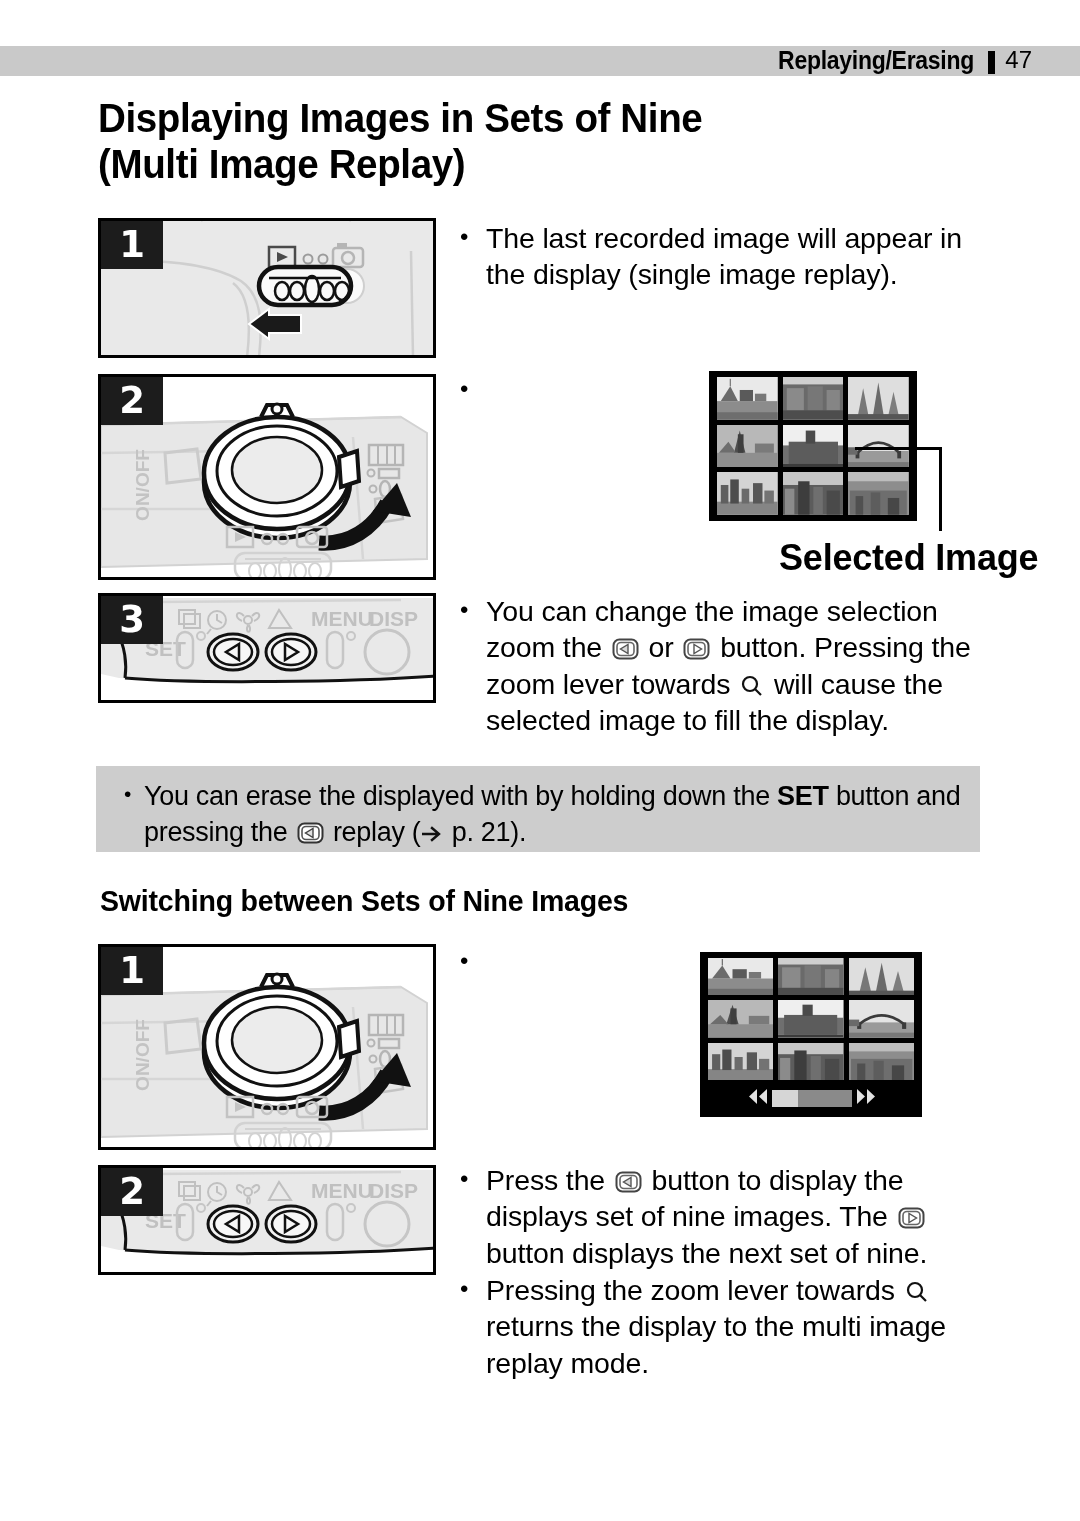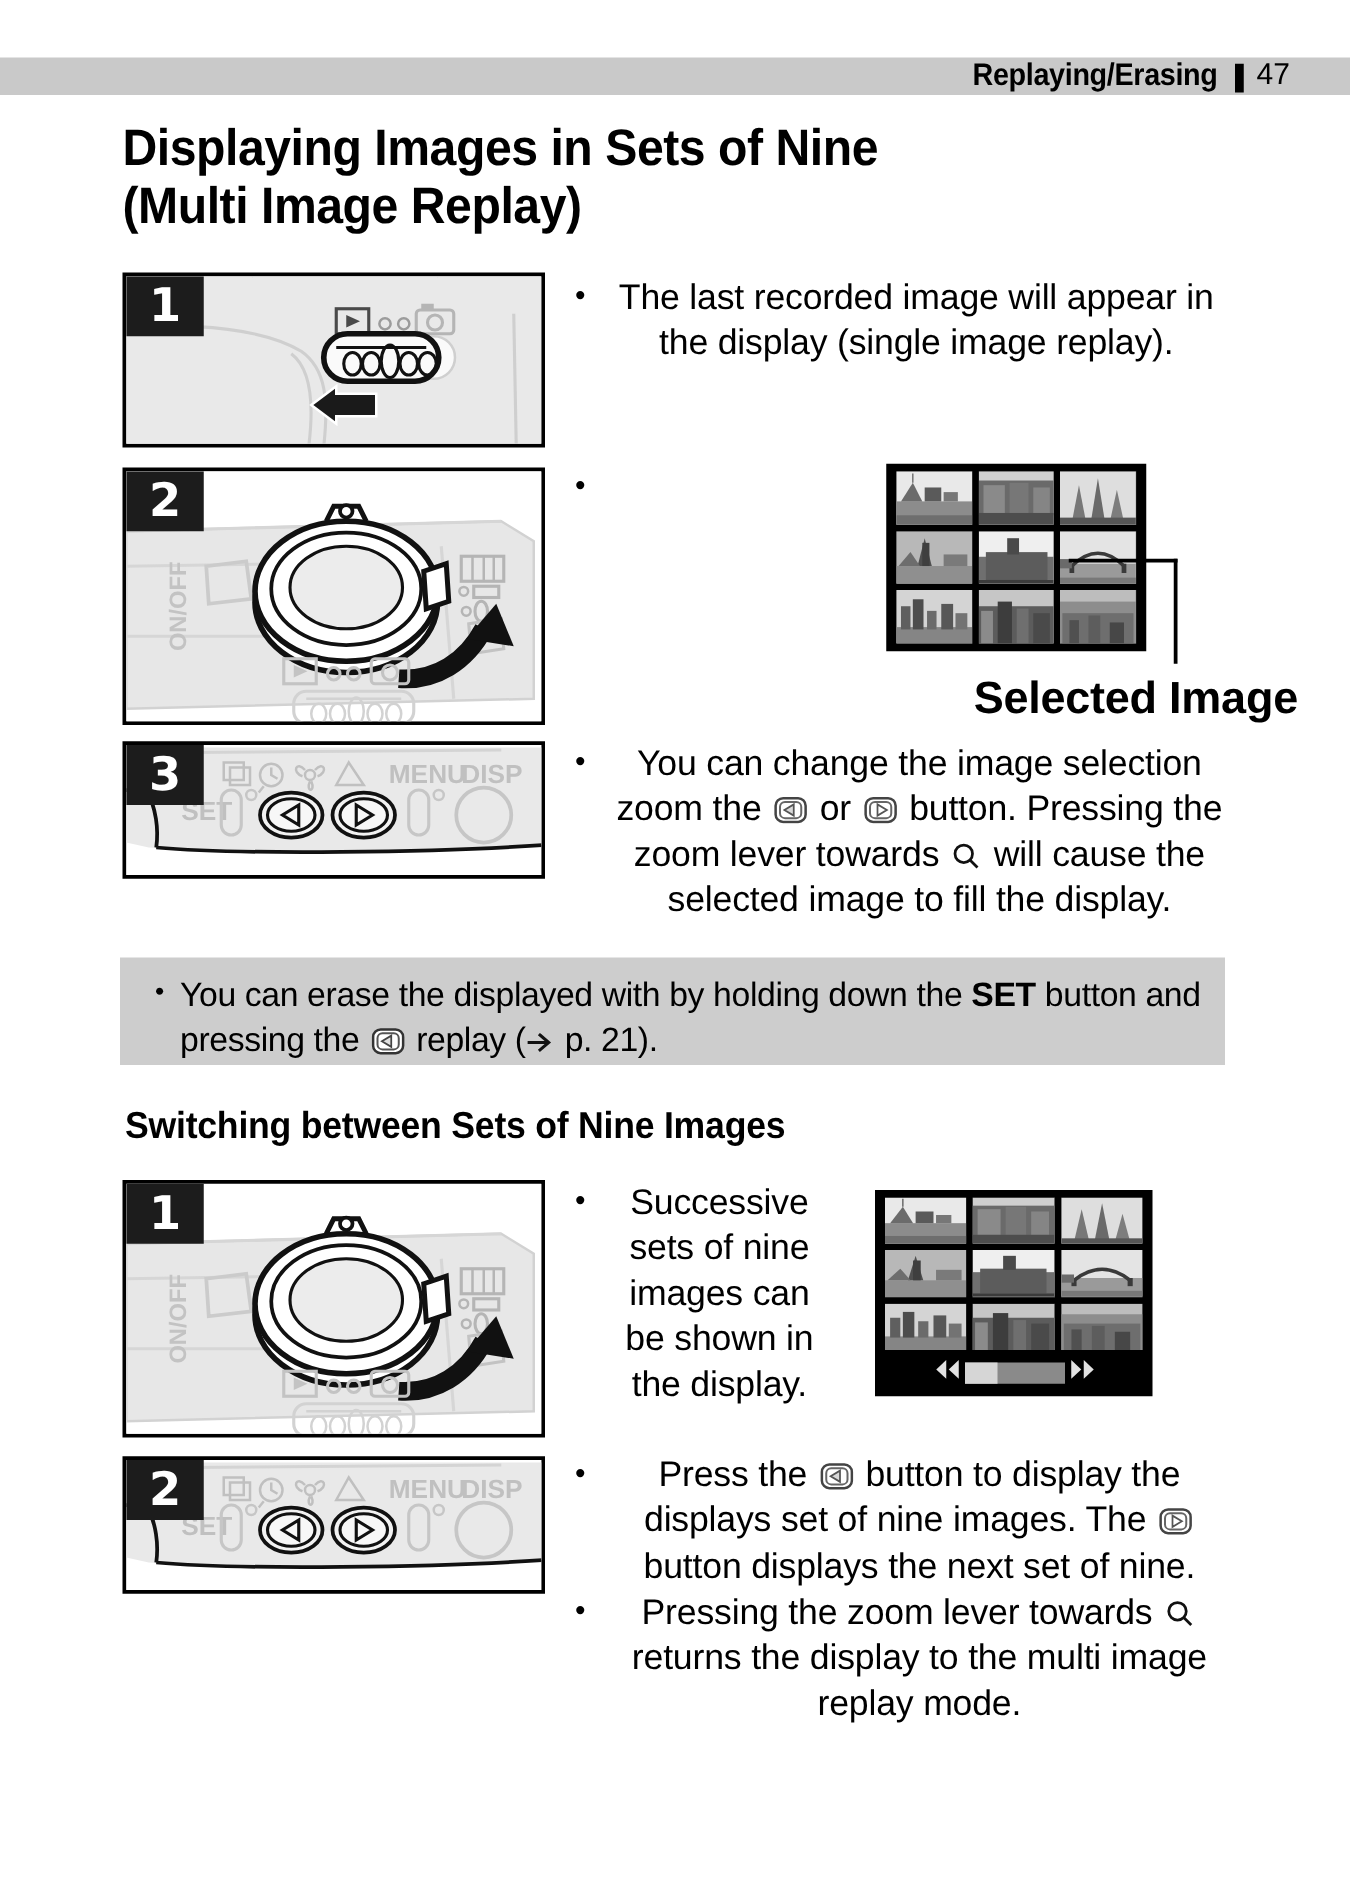--- a/index.html
+++ b/index.html
@@ -86,21 +86,21 @@
     font-size: 28.5px;
     line-height: 1.28;
     letter-spacing: -0.15px;
   }
   .bullet .dot {
     flex: 0 0 auto;
     width: 26px;
     font-size: 24px;
     line-height: 1.45;
   }
-  .bullet .btext { flex: 1 1 auto; text-align: center; }
+  .bullet .btext { flex: 1 1 auto; }
 
   
   .ibtn {
     display: inline-block;
     width: 27px;
     height: 22px;
     vertical-align: -3px;
     position: relative;
     margin: 0 2px;
   }
@@ -555,21 +555,20 @@
     <ellipse cx="154" cy="194" rx="6" ry="8" fill="none" stroke="#d2d2d2" stroke-width="2"></ellipse>
     <ellipse cx="169" cy="194" rx="6" ry="8" fill="none" stroke="#d2d2d2" stroke-width="2"></ellipse>
     <ellipse cx="184" cy="192" rx="6" ry="11" fill="none" stroke="#d2d2d2" stroke-width="2"></ellipse>
     <ellipse cx="199" cy="194" rx="6" ry="8" fill="none" stroke="#d2d2d2" stroke-width="2"></ellipse>
     <ellipse cx="214" cy="194" rx="6" ry="8" fill="none" stroke="#d2d2d2" stroke-width="2"></ellipse>
   </svg>
 </div>
 
 <div class="bullet" style="left:460px; top:944px; width:205px;">
   <span class="dot">•</span>
-  <span class="btext">Successive sets of nine images can be shown in the display.</span>
 </div>
 
 <div class="lcd" style="left:700px; top:952px; width:222px; height:165px;">
   <div class="lcd-grid" style="left:8px; top:6px; width:206px; height:122px;">
     <div class="thumb">
       <svg width="100%" height="100%" viewBox="0 0 64 40" preserveAspectRatio="none">
         <rect width="64" height="40" fill="#e9e9e9"></rect>
         <rect y="22" width="64" height="18" fill="#8c8c8c"></rect>
         <path d="M4 22 L14 8 L22 22 Z" fill="#6b6b6b"></path>
         <rect x="24" y="12" width="14" height="10" fill="#5a5a5a"></rect>

